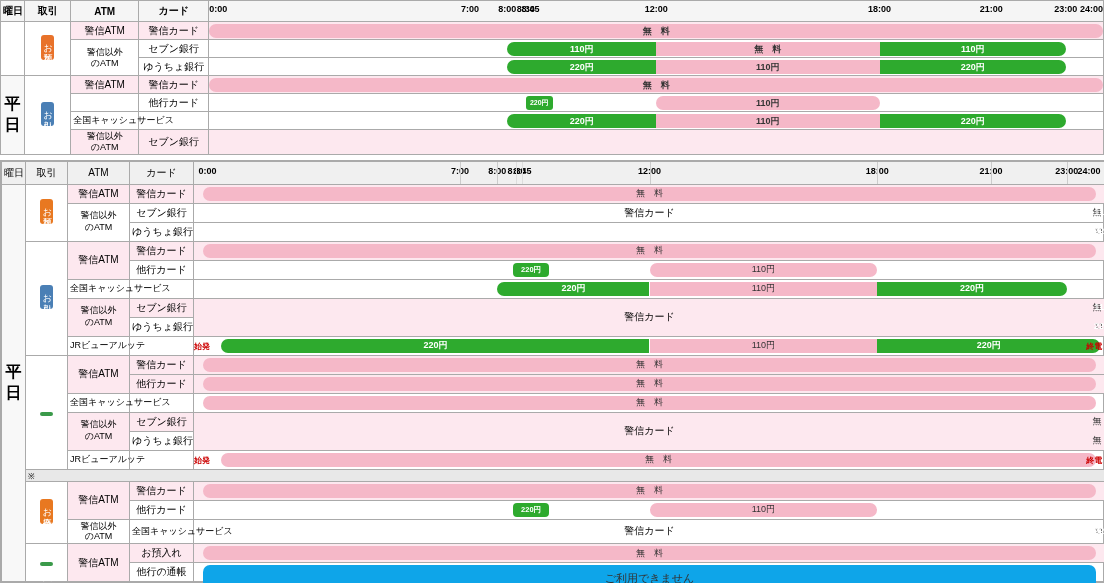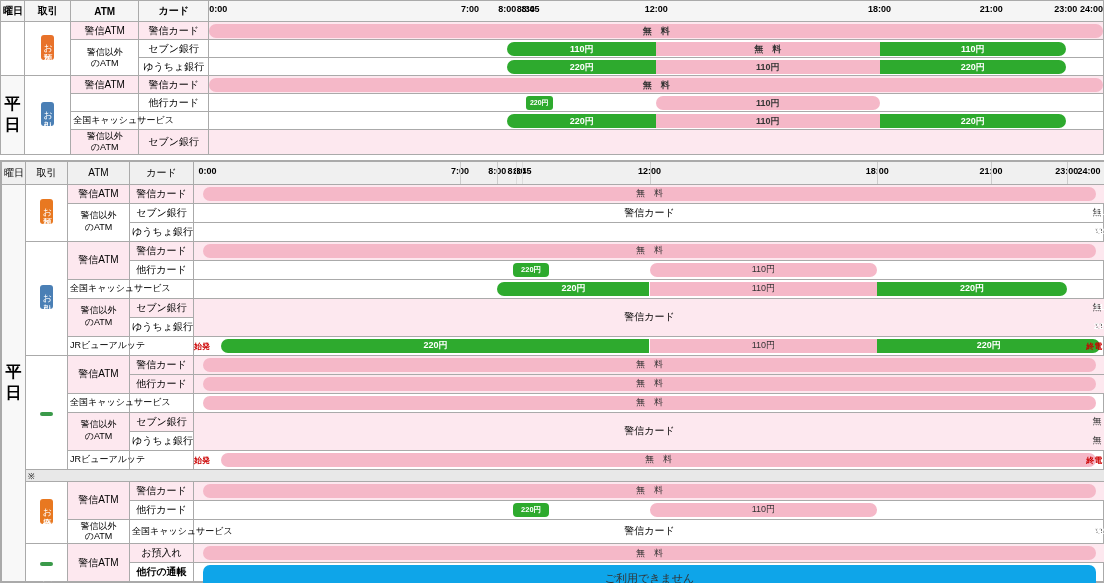--- a/index.html
+++ b/index.html
@@ -433,21 +433,21 @@
         <td rowspan="2" style="border:1px solid #aaa; text-align:center; font-size:10px; vertical-align:middle; background:#fde8ef;">警信ATM</td>
         <td style="border:1px solid #aaa; text-align:center; font-size:10px; background:#fde8ef;">お預入れ</td>
         <td style="border:1px solid #aaa; padding:1px 0; position:relative; background:#fde8ef;">
           <div style="position:relative; height:16px;">
             <div style="position:absolute; left:1%; right:1%; top:1px; height:14px; background:#f5b8c8; border-radius:7px; display:flex; align-items:center; justify-content:center; font-size:9px; color:#333;">無　料</div>
           </div>
         </td>
       </tr>
 
       <tr style="height:19px;">
-        <td style="border:1px solid #aaa; text-align:center; font-size:10px;font-weight:bold;">他行の通帳</td>
+        <td style="border:1px solid #aaa; text-align:center; font-size:10px;">他行の通帳</td>
         <td style="border:1px solid #aaa; padding:1px 0; position:relative;">
           <div style="position:relative; height:16px;">
             <div style="position:absolute; left:1%; right:1%; top:1px; height:26px; background:#0ea5e9; border-radius:7px; display:flex; align-items:center; justify-content:center; font-size:11px; color:#333;">ご利用できません</div>
           </div>
         </td>
       </tr>
 
     </tbody>
   </table>
 </div>

